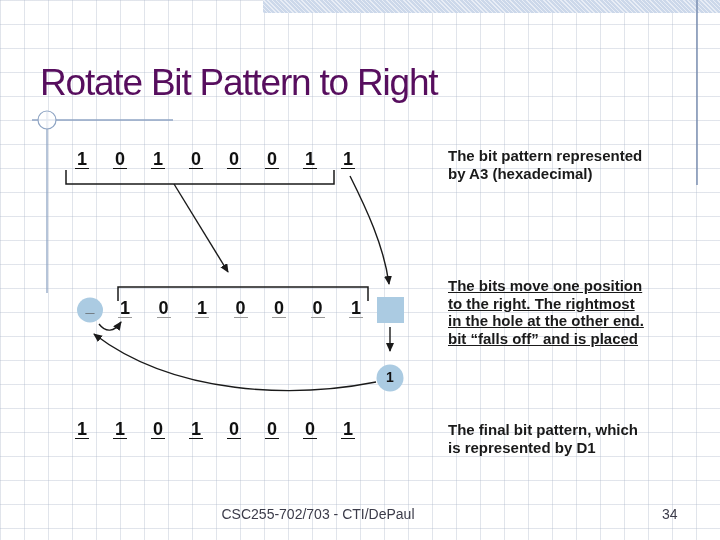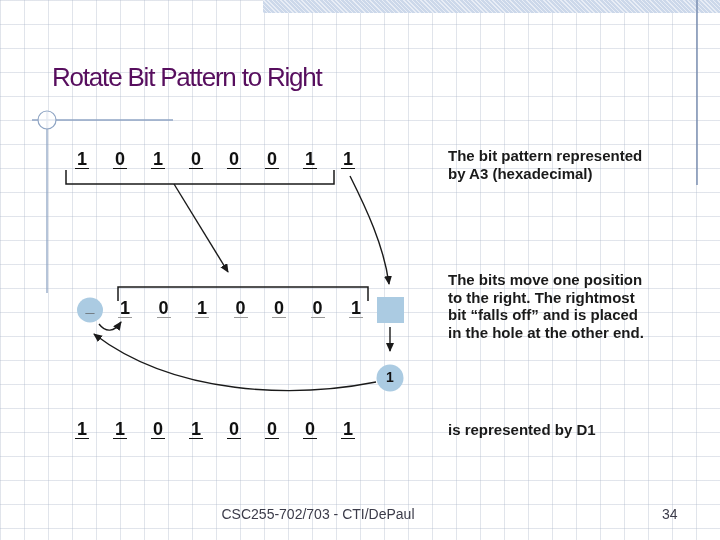--- a/index.html
+++ b/index.html
@@ -11,41 +11,41 @@
       linear-gradient(to bottom, rgba(176,186,203,0.38) 1px, transparent 1px) 0 0 / 24px 24px,
       #ffffff;
   }
   .top-band{
     position:absolute;left:263px;top:0;width:457px;height:13px;
     background:
       repeating-linear-gradient(45deg, rgba(255,255,255,0.55) 0 1px, transparent 1px 3px),
       #ccd8ea;
   }
   .slide-title{
-    position:absolute;left:52px;top:62px;
-    font-size:26px;letter-spacing:-1.2px;color:#570e5e;
+    position:absolute;left:40px;top:62px;
+    font-size:37px;letter-spacing:-1.2px;color:#570e5e;
     font-weight:400;white-space:nowrap;
   }
   .svg-layer{position:absolute;left:0;top:0;width:720px;height:540px;}
   .bit-row{position:absolute;display:flex;}
   .bit{
     display:inline-block;width:14px;height:17px;text-align:center;
     font-size:18px;line-height:17px;font-weight:700;color:#111;
   }
   .row-1 .bit,.row-3 .bit{border-bottom:1.6px solid #111;}
   .row-2 .bit{border-bottom:1.6px solid #9a9a9a;}
   .row-1{left:75px;top:151px;gap:24px;}
   .row-2{left:118px;top:300px;gap:24.5px;}
   .row-3{left:75px;top:421px;gap:24px;}
   .caption{
     position:absolute;left:448px;width:246px;
     font-size:15px;line-height:17.5px;font-weight:700;color:#1a1a1a;
   }
   .caption-1{top:147px;}
-  .caption-2{top:271px;}
+  .caption-2{top:277px;text-decoration:underline;}
   .caption-3{top:421px;}
   .hole-placeholder{
     position:absolute;left:81px;top:299px;width:18px;text-align:center;
     font-size:16px;font-weight:700;color:#555;line-height:16px;
   }
   .fallen-bit-label{
     position:absolute;left:383px;top:370px;width:14px;text-align:center;
     font-size:14px;font-weight:700;color:#111;line-height:15px;
   }
   .footer-course{
@@ -126,23 +126,24 @@
   <span class="hole-placeholder">_</span>
   <span class="fallen-bit-label">1</span>
 
   <div class="caption caption-1">
     <div>The bit pattern represented</div>
     <div>by A3 (hexadecimal)</div>
   </div>
   <div class="caption caption-2">
     <div>The bits move one position</div>
     <div>to the right. The rightmost</div>
+    <div>in the hole at the other end.</div>
     <div>bit “falls off” and is placed</div>
-    <div>in the hole at the other end.</div>
   </div>
   <div class="caption caption-3">
+    <div>The final bit pattern, which</div>
     <div>is represented by D1</div>
   </div>
 
   <div class="footer-course">CSC255-702/703 - CTI/DePaul</div>
   <div class="footer-page">34</div>
 
 </div>
 
 </body></html>

